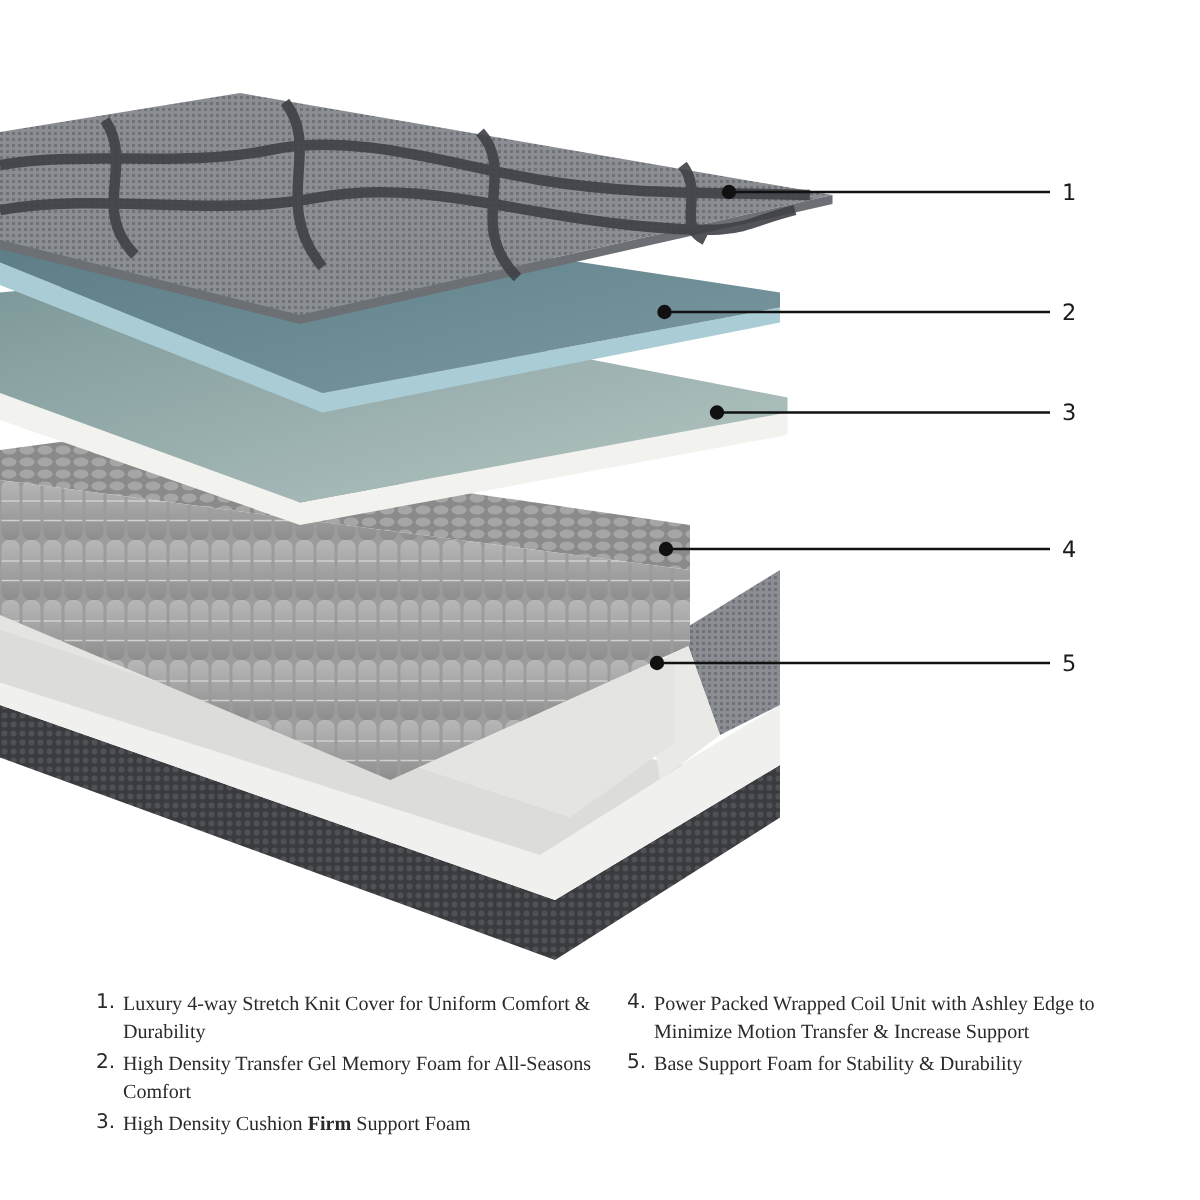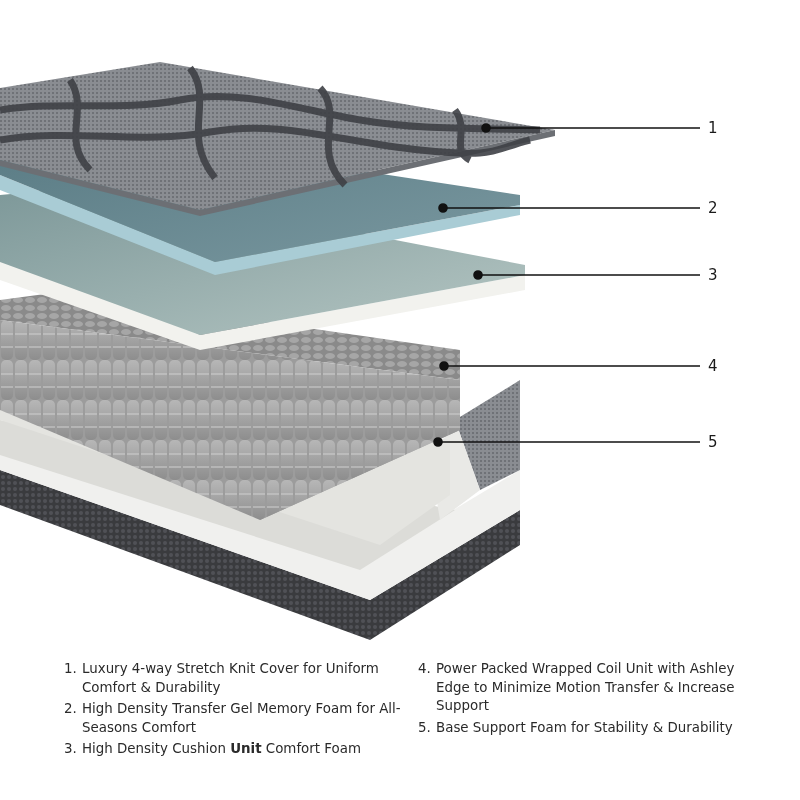--- a/index.html
+++ b/index.html
@@ -17,21 +17,21 @@
       font-family: "DejaVu Sans", sans-serif; line-height: 1;
     }
     .legend {
       position: absolute; top: 660px;
       font-size: 13.4px; line-height: 18.5px; color: #2a2a2a;
     }
     .legend.col1 { left: 64px; width: 340px; }
     .legend.col2 { left: 418px; width: 320px; }
     .legend-item { display: flex; margin-bottom: 3px; }
     .legend-item .num { width: 18px; flex: none; }
-    .legend-item .txt { flex: 1; }
+    .legend-item .txt { flex: 1; font-family: Liberation Serif, serif; }
     .legend-item b { font-weight: bold; }
   </style>
 </head>
 <body>
 
 <div class="stage">
   <svg width="800" height="800" viewBox="0 0 800 800">
     <defs>
       <pattern id="knit" width="4" height="4" patternUnits="userSpaceOnUse">
         <rect width="4" height="4" fill="#8a8d92"></rect>
@@ -138,21 +138,21 @@
   <div class="legend-item">
     <span class="num">1.</span>
     <span class="txt">Luxury 4-way Stretch Knit Cover for Uniform Comfort &amp; Durability</span>
   </div>
   <div class="legend-item">
     <span class="num">2.</span>
     <span class="txt">High Density Transfer Gel Memory Foam for All-Seasons Comfort</span>
   </div>
   <div class="legend-item">
     <span class="num">3.</span>
-    <span class="txt"><span>High Density Cushion </span><b>Unit</b><span> Comfort Foam</span></span>
+    <span class="txt"><span>High Density Cushion </span><b>Firm</b><span> Support Foam</span></span>
   </div>
 </div>
 
 <div class="legend col2">
   <div class="legend-item">
     <span class="num">4.</span>
     <span class="txt">Power Packed Wrapped Coil Unit with Ashley Edge to Minimize Motion Transfer &amp; Increase Support</span>
   </div>
   <div class="legend-item">
     <span class="num">5.</span>

